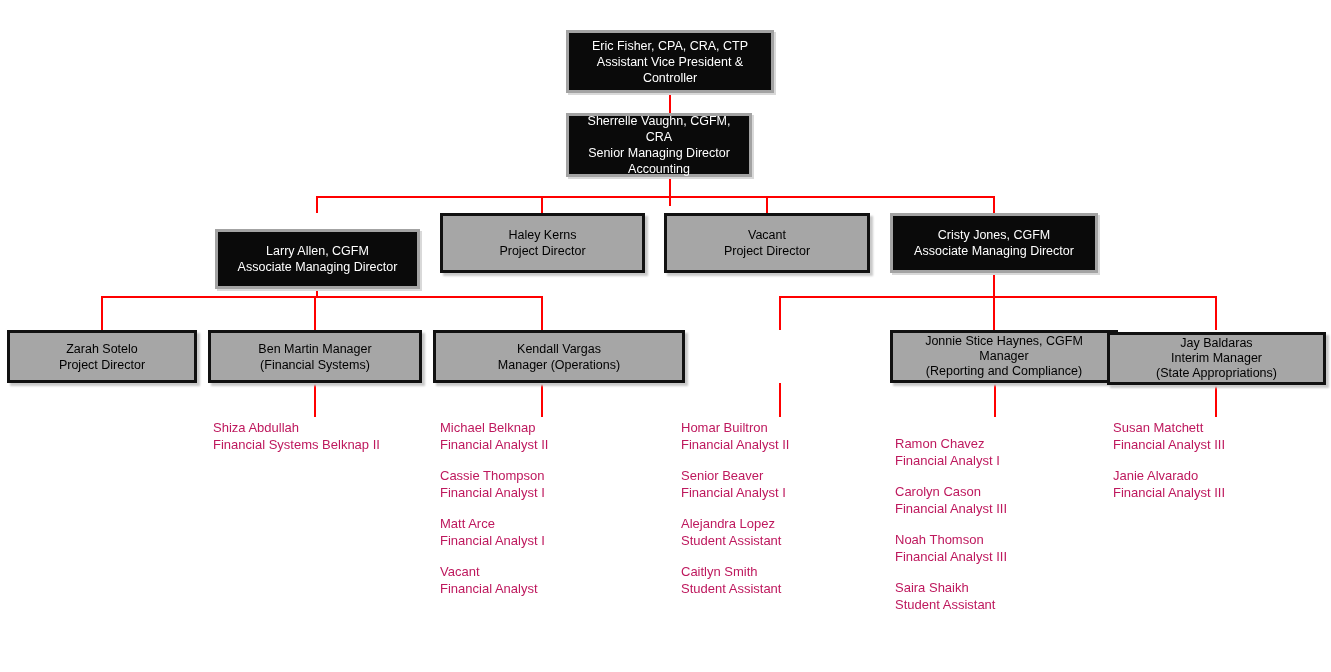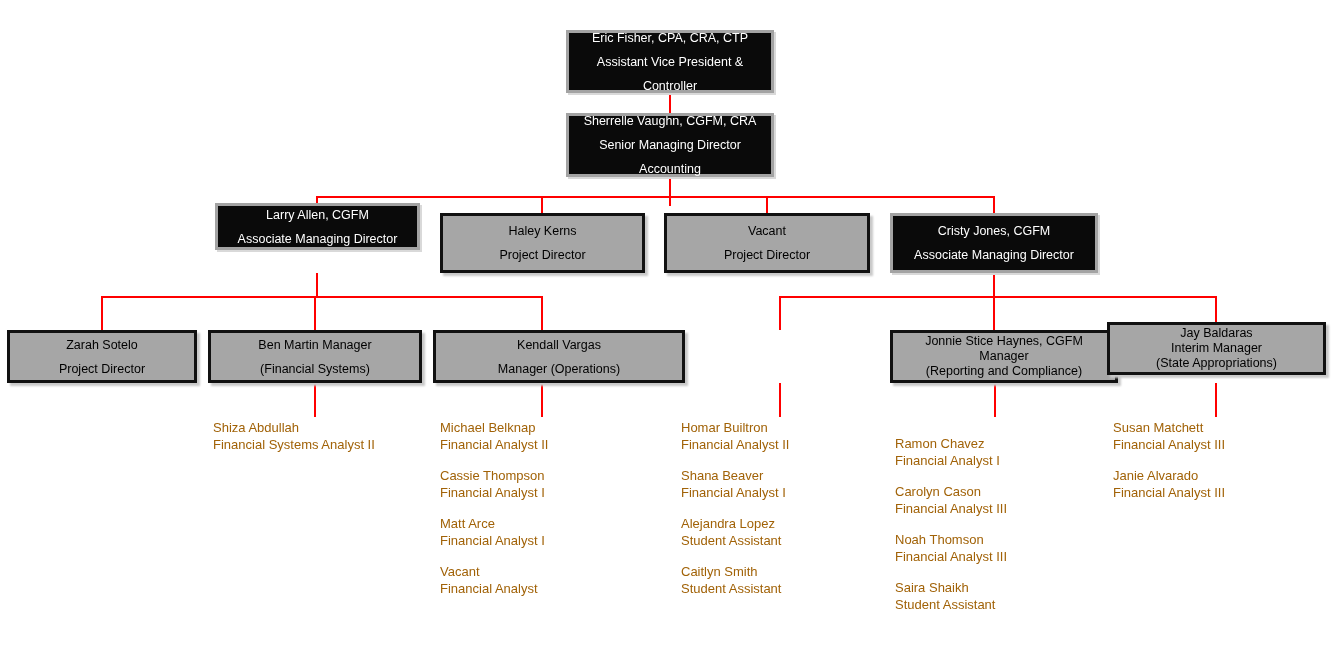--- a/index.html
+++ b/index.html
@@ -1,36 +1,36 @@
 <!DOCTYPE html>
 <html style="--page-bg: #ffffff; --connector: #ff0000; --black-box-fill: #0a0a0a; --black-box-border: #a3a3a3; --black-box-text: #ffffff; --gray-box-fill: #a6a6a6; --gray-box-border: #111111; --gray-box-text: #000000;"><head>
 <meta charset="utf-8">
 <style>
   html,body{margin:0;padding:0;}
   body{background:#ffffff;font-family:"Liberation Sans","DejaVu Sans",sans-serif;}
   #canvas{position:relative;width:1331px;height:672px;background:var(--page-bg,#ffffff);overflow:hidden;}
   .node{
     position:absolute;display:flex;align-items:center;justify-content:center;
-    text-align:center;font-size:12.5px;line-height:24px;font-weight:400;
+    text-align:center;font-size:12.5px;line-height:16px;font-weight:400;
     white-space:pre-line;box-sizing:border-box;padding:1px 4px;
   }
   .node.black{
     background:var(--black-box-fill,#0a0a0a);
     color:var(--black-box-text,#ffffff);
     border:3px solid var(--black-box-border,#a3a3a3);
     box-shadow:2px 2px 0 #d9d9d9;
   }
   .node.gray{
     background:var(--gray-box-fill,#a6a6a6);
     color:var(--gray-box-text,#000000);
     border:3px solid var(--gray-box-border,#111111);
     box-shadow:3px 3px 2px #c9c9c9;
   }
   .conn{position:absolute;background:var(--connector,#ff0000);}
-  .stafflist{position:absolute;width:215px;font-size:13px;line-height:16.5px;color:#a16207;}
+  .stafflist{position:absolute;width:215px;font-size:13px;line-height:16.5px;color:#be185d;}
   .staff-entry{margin:0 0 15px 0;}
   .staff-entry div{white-space:nowrap;}
 </style>
 </head>
 <body>
 
 <div id="canvas">
 
   <div class="conn" style="left:669px;top:93px;width:2px;height:20px;"></div>
   <div class="conn" style="left:669px;top:177px;width:2px;height:19px;"></div>
@@ -56,50 +56,50 @@
   <div class="conn" style="left:314px;top:383px;width:2px;height:34px;"></div>
   <div class="conn" style="left:541px;top:383px;width:2px;height:34px;"></div>
   <div class="conn" style="left:779px;top:383px;width:2px;height:34px;"></div>
   <div class="conn" style="left:994px;top:383px;width:2px;height:34px;"></div>
   <div class="conn" style="left:1215px;top:383px;width:2px;height:34px;"></div>
 
   <div class="node black" style="left:566px;top:30px;width:208px;height:63px;">Eric Fisher, CPA, CRA, CTP
 Assistant Vice President &amp;
 Controller</div>
 
-  <div class="node black" style="left:566px;top:113px;width:208px;height:64px;">Sherrelle Vaughn, CGFM, CRA
+  <div class="node black" style="left:566px;top:113px;width:186px;height:64px;">Sherrelle Vaughn, CGFM, CRA
 Senior Managing Director
 Accounting</div>
 
-  <div class="node black" style="left:215px;top:203px;width:205px;height:47px;">Larry Allen, CGFM
+  <div class="node black" style="left:215px;top:229px;width:205px;height:60px;">Larry Allen, CGFM
 Associate Managing Director</div>
   <div class="node gray" style="left:440px;top:213px;width:205px;height:60px;">Haley Kerns
 Project Director</div>
   <div class="node gray" style="left:664px;top:213px;width:206px;height:60px;">Vacant
 Project Director</div>
   <div class="node black" style="left:890px;top:213px;width:208px;height:60px;">Cristy Jones, CGFM
 Associate Managing Director</div>
 
   <div class="node gray" style="left:7px;top:330px;width:190px;height:53px;">Zarah Sotelo
 Project Director</div>
   <div class="node gray" style="left:208px;top:330px;width:214px;height:53px;">Ben Martin Manager
 (Financial Systems)</div>
   <div class="node gray" style="left:433px;top:330px;width:252px;height:53px;">Kendall Vargas
 Manager (Operations)</div>
   <div class="node gray" style="left:890px;top:330px;width:228px;height:53px;line-height:15px;">Jonnie Stice Haynes, CGFM
 Manager
 (Reporting and Compliance)</div>
-  <div class="node gray" style="left:1107px;top:322px;width:219px;height:53px;line-height:15px;">Jay Baldaras
+  <div class="node gray" style="left:1107px;top:332px;width:219px;height:53px;line-height:15px;">Jay Baldaras
 Interim Manager
 (State Appropriations)</div>
 
   <div class="stafflist" style="left:213px;top:420px;">
     <div class="staff-entry">
       <div>Shiza Abdullah</div>
-      <div>Financial Systems Analyst II</div>
+      <div>Financial Systems Belknap II</div>
     </div>
   </div>
 
   <div class="stafflist" style="left:440px;top:420px;">
     <div class="staff-entry">
       <div>Michael Belknap</div>
       <div>Financial Analyst II</div>
     </div>
     <div class="staff-entry">
       <div>Cassie Thompson</div>
@@ -114,21 +114,21 @@
       <div>Financial Analyst</div>
     </div>
   </div>
 
   <div class="stafflist" style="left:681px;top:420px;">
     <div class="staff-entry">
       <div>Homar Builtron</div>
       <div>Financial Analyst II</div>
     </div>
     <div class="staff-entry">
-      <div>Shana Beaver</div>
+      <div>Senior Beaver</div>
       <div>Financial Analyst I</div>
     </div>
     <div class="staff-entry">
       <div>Alejandra Lopez</div>
       <div>Student Assistant</div>
     </div>
     <div class="staff-entry">
       <div>Caitlyn Smith</div>
       <div>Student Assistant</div>
     </div>

